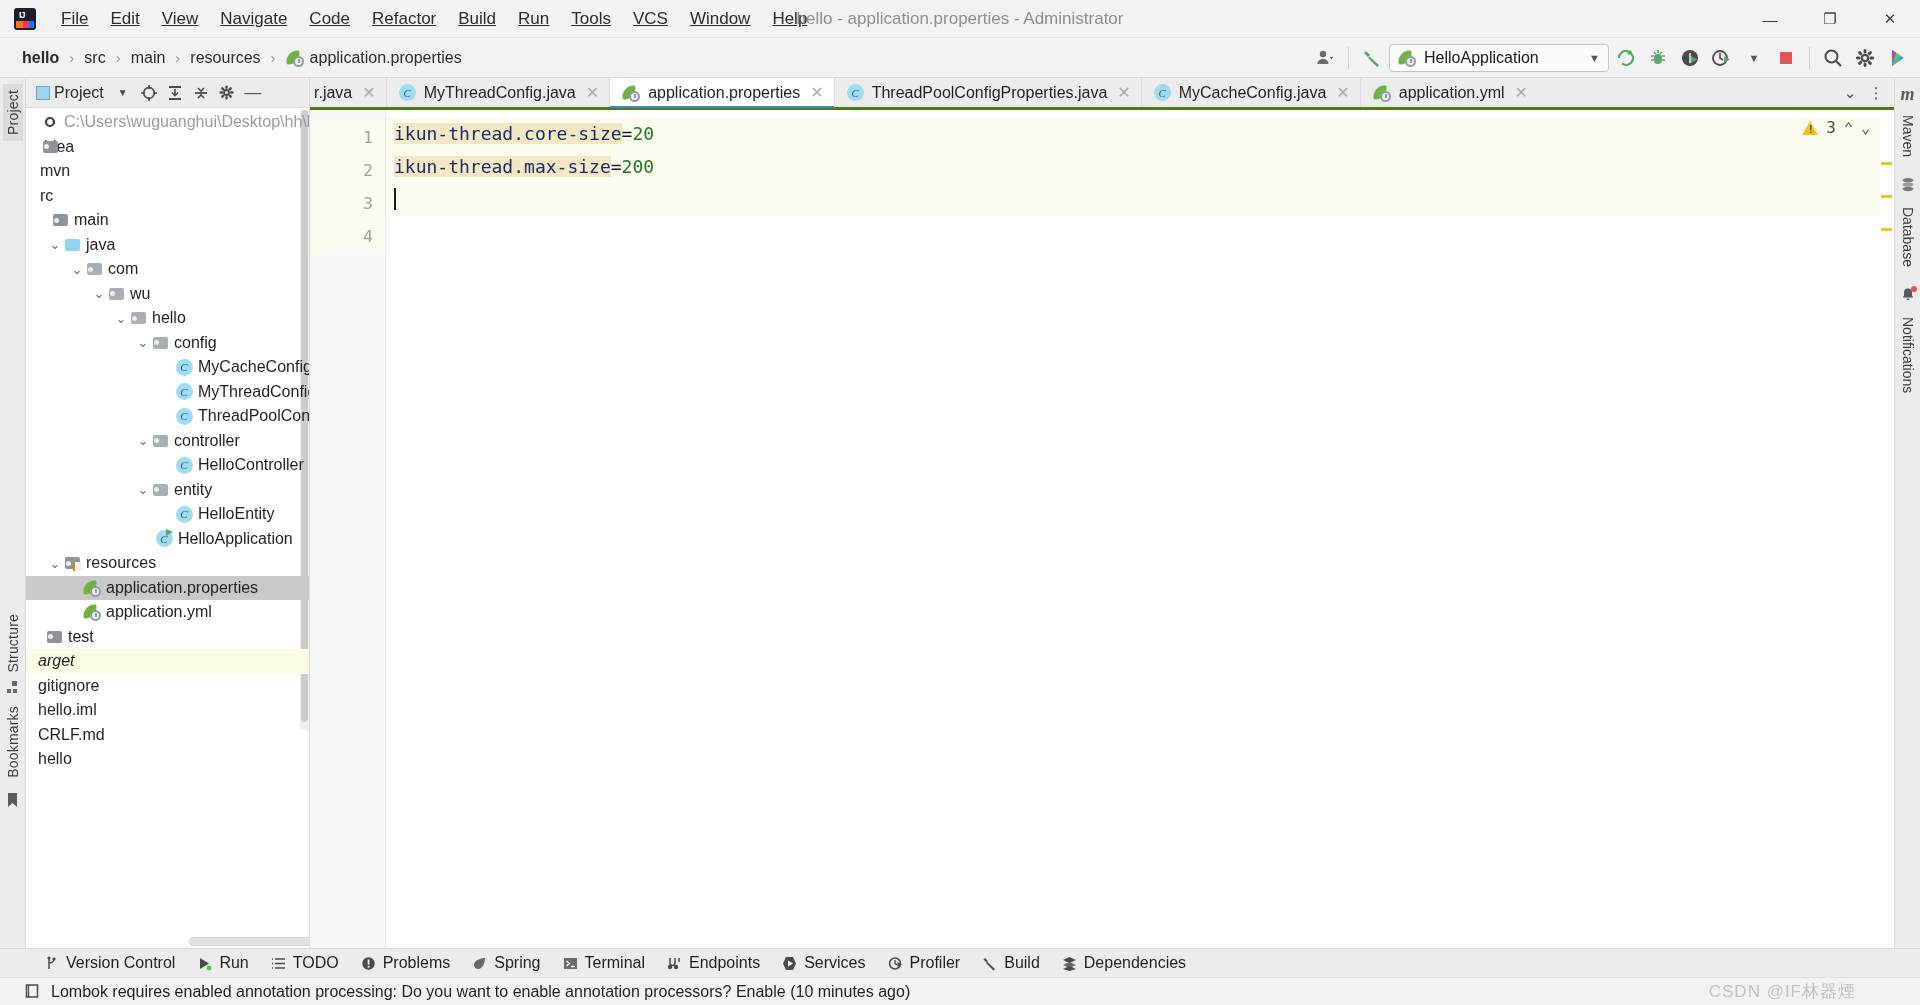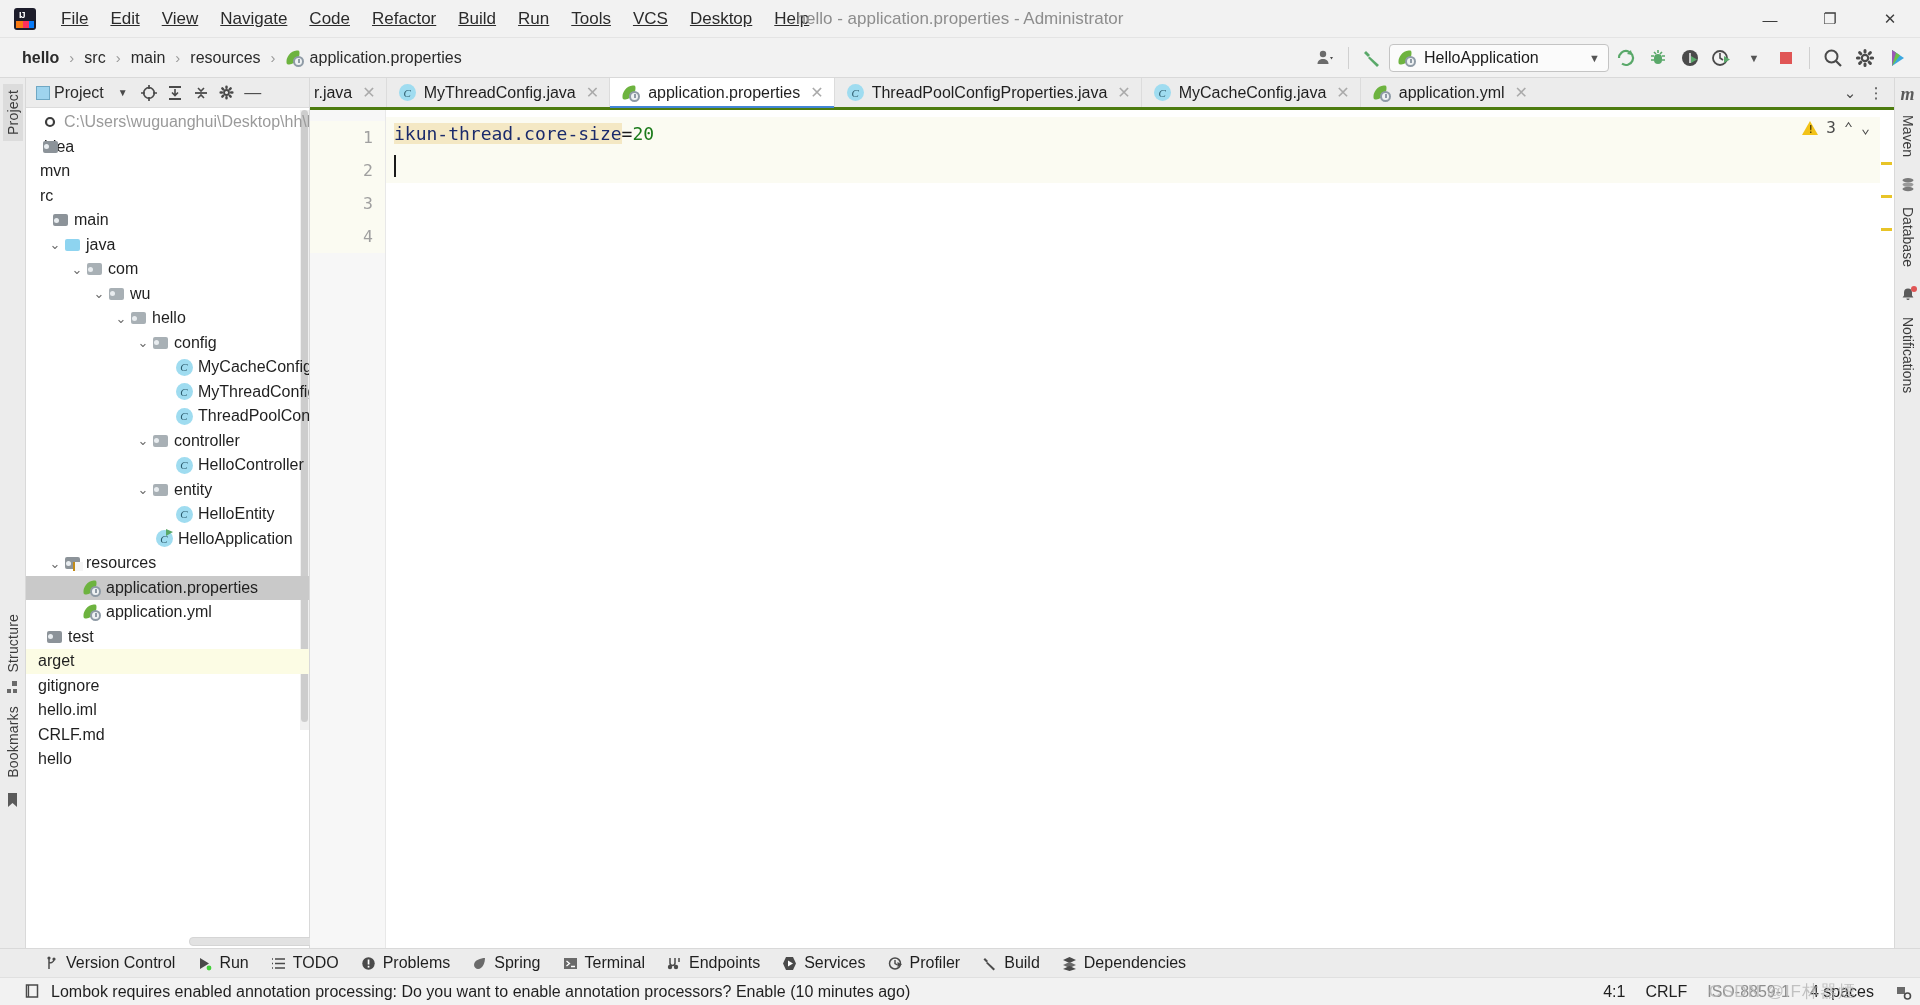--- a/index.html
+++ b/index.html
@@ -94,21 +94,21 @@
   .pp-header {
     height: 30px; flex: 0 0 30px; background: #ececec; display: flex; align-items: center;
     gap: 4px; padding: 0 4px 0 10px; border-bottom: 1px solid #dcdcdc;
   }
   .pp-title { font-size: 16px; color: #2b2b2b; margin-right: 4px; }
   .pp-icon { width: 22px; height: 22px; display:flex; align-items:center; justify-content:center; color:#4a4a4a; }
   .blue-sq { width:14px;height:14px;background:#9fd4ee;border:1px solid #6fa8c4; }
   .tree { flex: 1 1 auto; overflow: hidden; position: relative; background:#fff; font-size: 16px; color: #1f1f1f; padding-top: 2px;}
   .trow { height: 24.5px; display: flex; align-items: center; white-space: nowrap; position: relative; }
   .trow.sel { background: #c9c9c9; }
-  .trow.hl { background: #fcfce4; }
+  .trow.hl { background: #fcfce4; font-style: italic; }
   .tw { width: 14px; flex:0 0 14px; display:flex; align-items:center; justify-content:center; color:#6a6a6a; font-size:11px; }
   .ticon { width: 20px; flex:0 0 20px; display:flex; align-items:center; justify-content:center; margin-right:4px;}
   .folder { width:15px;height:12px;background:#a8b0b5;border-radius:2px; position:relative; }
   .folder:before{content:"";position:absolute;left:1.5px;top:3.5px;width:5px;height:5px;background:#e9edf0;border-radius:50%;}
   .folder.blue { background:#8ed4f0; }
   .folder.blue:before{ display:none; }
   .folder.dark { background:#8c9399; }
   .folder.res:after{content:"";position:absolute;right:-3px;bottom:-2px;width:8px;height:9px;background:#f5f5f5;border-left:2px solid #c28b17;}
   .cls {
     width:17px;height:17px;border-radius:50%;background:#9fdcf0; color:#2b5a6b;
@@ -193,21 +193,21 @@
       <div class="menu-item"><span class="u">File</span></div>
       <div class="menu-item"><span class="u">Edit</span></div>
       <div class="menu-item"><span class="u">View</span></div>
       <div class="menu-item"><span class="u">Navigate</span></div>
       <div class="menu-item"><span class="u">Code</span></div>
       <div class="menu-item"><span class="u">Refactor</span></div>
       <div class="menu-item"><span class="u">Build</span></div>
       <div class="menu-item"><span class="u">Run</span></div>
       <div class="menu-item"><span class="u">Tools</span></div>
       <div class="menu-item"><span class="u">VCS</span></div>
-      <div class="menu-item"><span class="u">Desktop</span></div>
+      <div class="menu-item"><span class="u">Window</span></div>
       <div class="menu-item"><span class="u">Help</span></div>
     </div>
     <div class="win-title">hello - application.properties - Administrator</div>
     <div class="win-buttons">
       <div class="win-btn">—</div>
       <div class="win-btn">❐</div>
       <div class="win-btn close">✕</div>
     </div>
   </div>
 
@@ -627,20 +627,21 @@
 
       <div class="code-wrap">
         <div class="gutter">
           <div class="cur">1</div>
           <div class="cur">2</div>
           <div class="cur">3</div>
           <div class="cur">4</div>
         </div>
         <div class="code">
           <div class="cline cur"><span class="k">ikun-thread.core-size</span><span class="eq">=</span><span class="v">20</span></div>
+          <div class="cline cur"><span class="k">ikun-thread.max-size</span><span class="eq">=</span><span class="v">200</span></div>
           <div class="cline cur"><span class="caret"></span></div>
 
           <div class="inspect-bar">
             <span class="warn-tri"></span>
             <span>3</span>
             <span style="font-size:15px">⌃</span>
             <span style="font-size:15px">⌄</span>
           </div>
 
           <div class="marker-track">
@@ -784,28 +785,16 @@
 
   <div class="statusbar">
     <span class="ico" style="margin-right:10px">
       <svg width="17" height="17" viewBox="0 0 17 17">
           <rect x="2.5" y="2" width="11" height="12" fill="none" stroke="#4a4a4a" stroke-width="1.5"></rect>
           <path d="M4.5 2v12" stroke="#4a4a4a" stroke-width="1.3"></path>
         </svg>
     </span>
     <span>Lombok requires enabled annotation processing: Do you want to enable annotation processors? Enable (10 minutes ago)</span>
 
-    <div class="status-right">
-      <span>4:1</span>
-      <span>CRLF</span>
-      <span class="dim">ISO-8859-1</span>
-      <span>4 spaces</span>
-      <span class="ico">
-        <svg width="18" height="18" viewBox="0 0 18 18">
-            <rect x="3" y="4" width="8" height="7" fill="#6a6a6a"></rect>
-            <circle cx="13.5" cy="13" r="3" fill="none" stroke="#4a4a4a" stroke-width="1.6"></circle>
-          </svg>
-      </span>
-    </div>
     <div class="watermark">CSDN @IF林器煙</div>
   </div>
 
 </div>
 
 </body></html>

